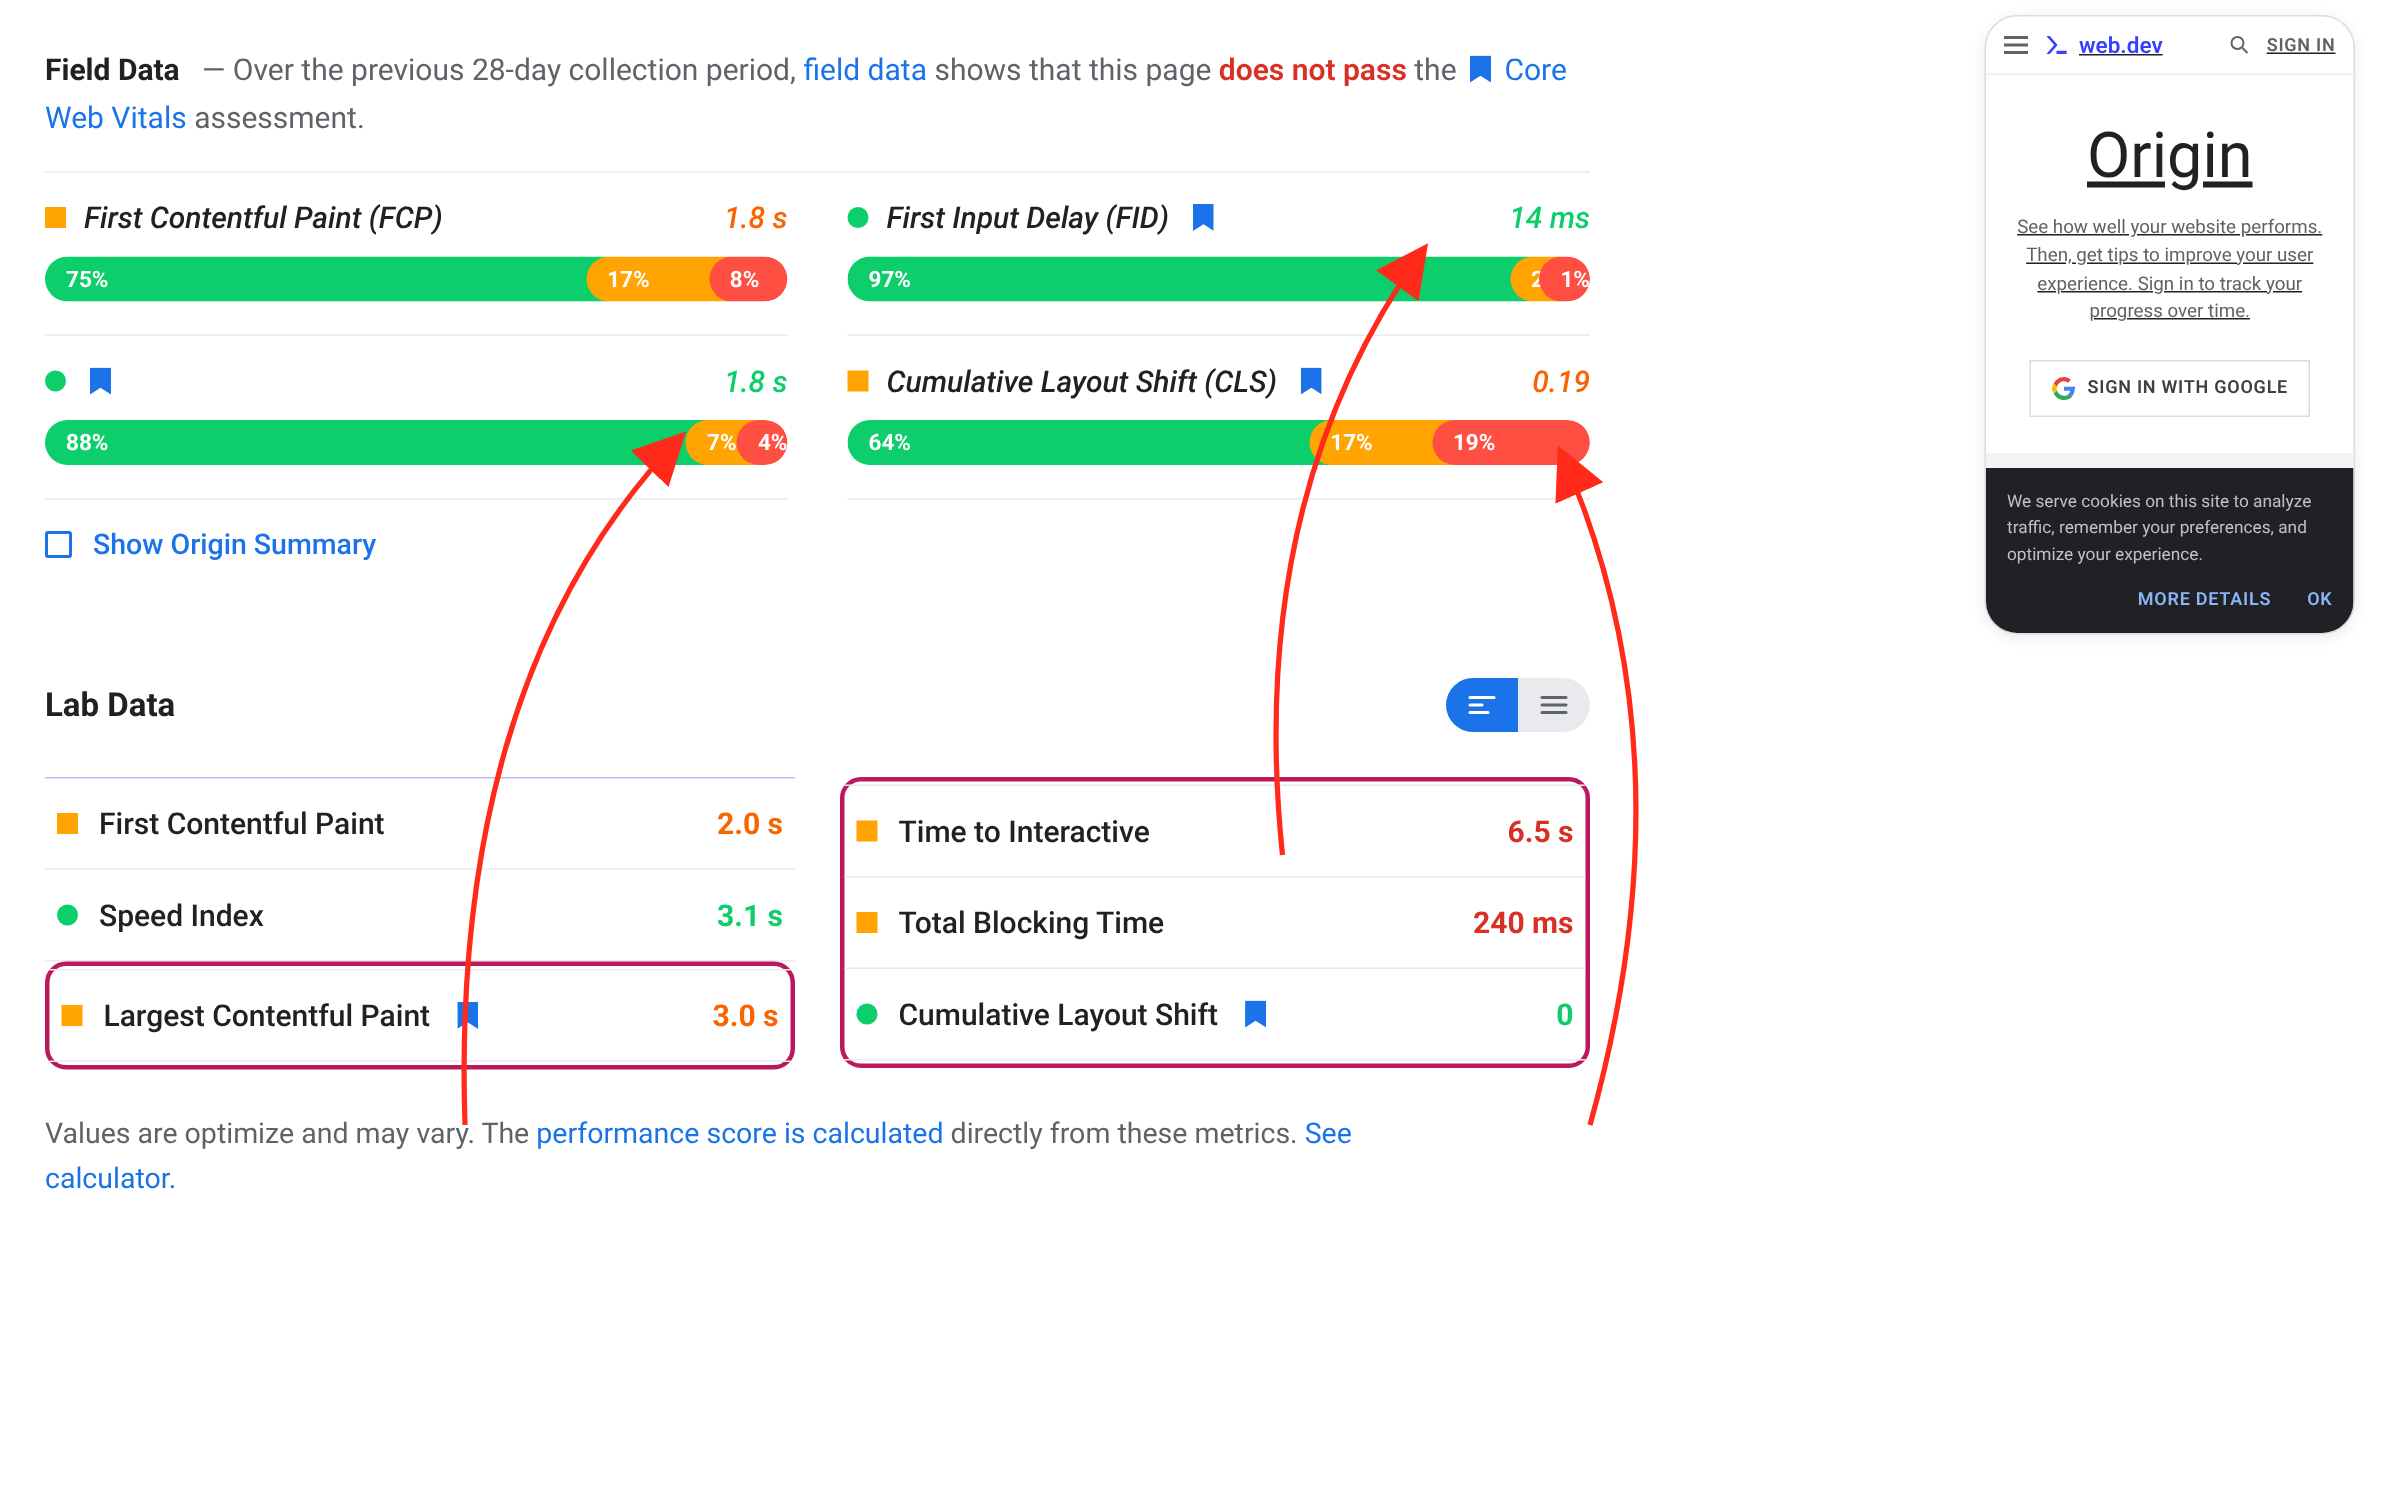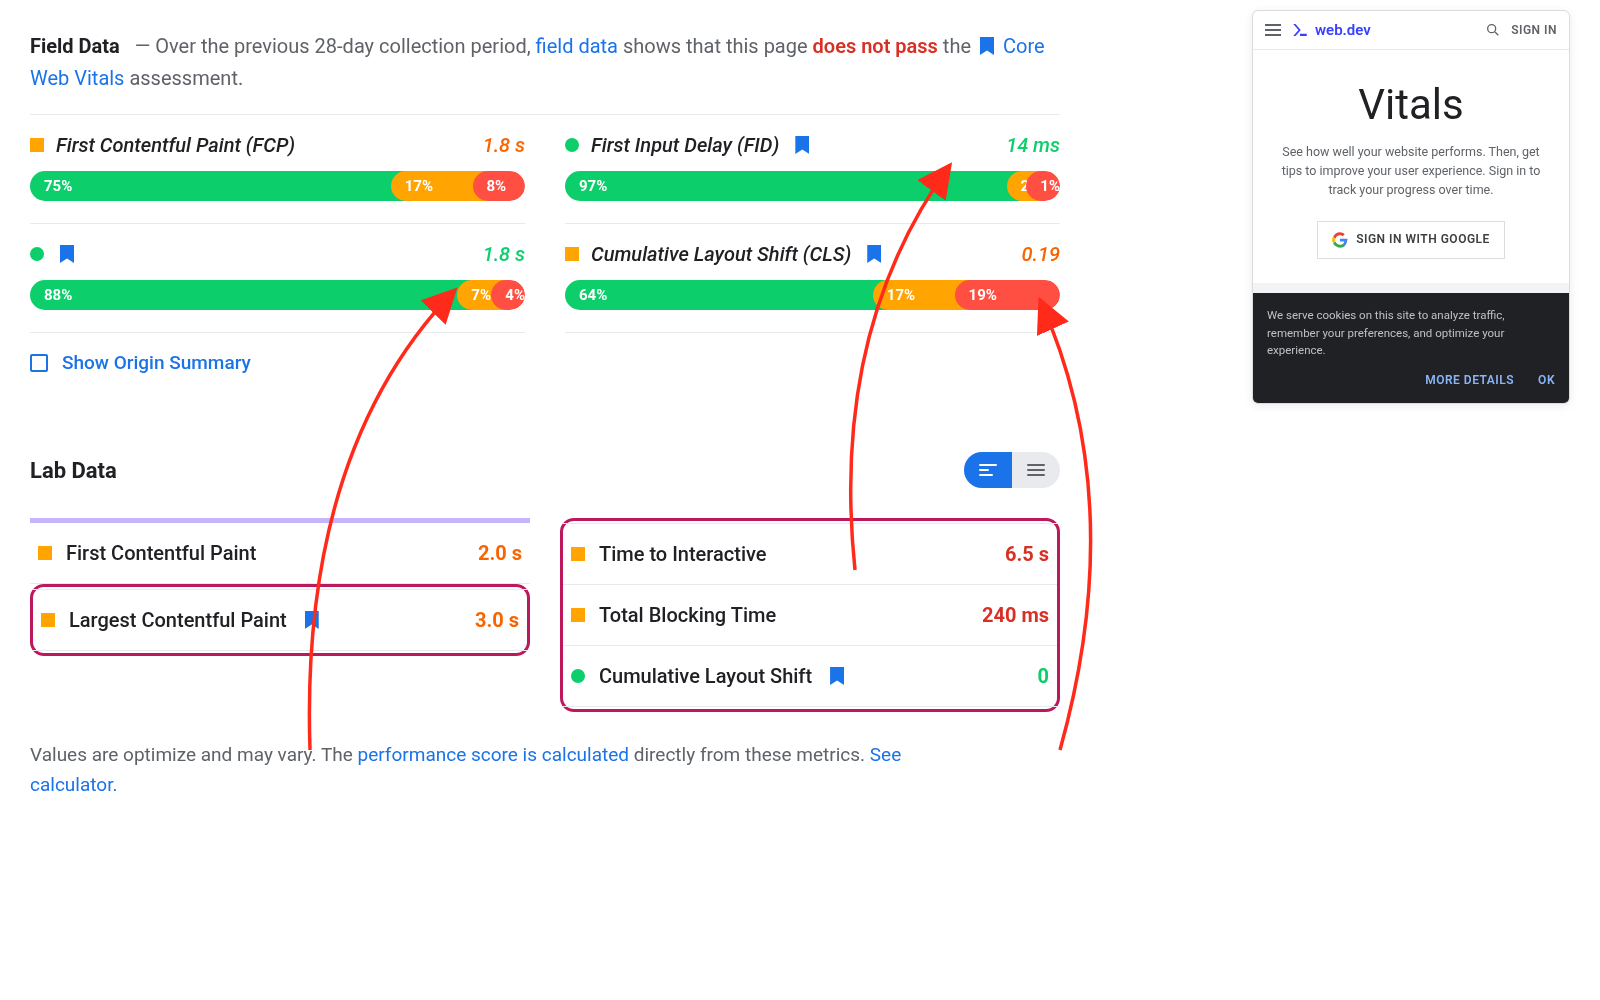--- a/index.html
+++ b/index.html
@@ -48,21 +48,21 @@
   .vt-lines span { height:2px; background:#5f6368; border-radius:1px;}
   .vt-active .vt-lines span { background:#fff; }
   .lab-grid { display:grid; grid-template-columns:1fr 1fr; column-gap:30px; }
   .lab-row { display:flex; justify-content:space-between; align-items:center; padding:18px 8px; border-bottom:1px solid #e8eaed; font-size:20px;}
   .lab-row:first-child { border-top:1px solid #e8eaed; }
   .lab-name { display:flex; align-items:center; gap:14px; font-weight:500;}
   .lab-val { font-weight:700; }
   .highlight-box { border:3px solid #be185d; border-radius:14px; padding:2px 0;}
   .footnote { font-size:19px; color:#5f6368; line-height:1.6; margin-top:28px; max-width:900px;}
   
-  .mobile { position:absolute; top:10px; right:30px; width:318px; border:1px solid #dadce0; border-radius:6px; overflow:hidden; box-shadow:0 2px 10px rgba(0,0,0,.08); background:#fff;}
+  .mobile { position:absolute; top:10px; right:30px; width:247px; border:1px solid #dadce0; border-radius:22px; overflow:hidden; box-shadow:0 2px 10px rgba(0,0,0,.08); background:#fff;text-decoration:underline;}
   .m-header { display:flex; align-items:center; padding:10px 12px; gap:10px; border-bottom:1px solid #e8eaed;}
   .hamburger { display:flex; flex-direction:column; gap:3px;}
   .hamburger span { width:16px; height:2px; background:#5f6368;}
   .logo { display:flex; align-items:center; gap:6px; font-weight:600; color:#3740ff; font-size:15px;}
   .logo-icon { width:18px; height:18px; }
   .m-spacer { flex:1; }
   .search-icon { width:16px; height:16px; }
   .signin { font-size:12px; font-weight:600; color:#5f6368; letter-spacing:.5px;}
   .m-body { padding:30px 20px 24px; text-align:center;}
   .m-title { font-size:42px; font-weight:400; margin-bottom:14px;}
@@ -171,26 +171,33 @@
             <span style="width:18px"></span>
             <span style="width:18px"></span>
             <span style="width:18px"></span>
           </div>
       </div>
     </div>
   </div>
 
   <div class="lab-grid">
     <div id="lab-left">
-        <div class="lab-row" style="border-top:5px solid #c4b5fd;">
+        <div class="lab-row" style="border-top:1px solid #c4b5fd;">
     <div class="lab-name">
             <span class="square sq-orange"></span>
             <span>First Contentful Paint</span>
           </div>
     <div class="lab-val val-orange">2.0 s</div>
+  </div>
+        <div class="lab-row" style="">
+    <div class="lab-name">
+            <span class="circle c-green"></span>
+            <span>Speed Index</span>
+          </div>
+    <div class="lab-val val-green">3.1 s</div>
   </div>
         <div class="highlight-box">
           <div class="lab-row" style="border-top:1px solid #e8eaed;">
     <div class="lab-name">
               <span class="square sq-orange"></span>
               <span>Largest Contentful Paint</span>
               <span class="bm-icon"></span>
             </div>
     <div class="lab-val val-orange">3.0 s</div>
   </div>
@@ -246,21 +253,21 @@
       <span>web.dev</span>
     </div>
     <div class="m-spacer"></div>
     <svg class="search-icon" viewBox="0 0 24 24">
         <circle cx="10" cy="10" r="6" fill="none" stroke="#5f6368" stroke-width="2"></circle>
         <line x1="15" y1="15" x2="20" y2="20" stroke="#5f6368" stroke-width="2"></line>
       </svg>
     <span class="signin">SIGN IN</span>
   </div>
   <div class="m-body">
-    <div class="m-title">Vitals</div>
+    <div class="m-title">Origin</div>
     <div class="m-desc">See how well your website performs. Then, get tips to improve your user experience. Sign in to track your progress over time.</div>
     <div class="g-btn">
       <svg class="g-logo" viewBox="0 0 48 48">
         <path fill="#EA4335" d="M24 9.5c3.9 0 6.6 1.7 8.1 3.1l5.9-5.9C34.4 3.3 29.7 1 24 1 14.8 1 6.9 6.6 3.3 14.7l6.9 5.4C12 13.6 17.5 9.5 24 9.5z"></path>
         <path fill="#4285F4" d="M46.5 24.5c0-1.6-.1-2.8-.4-4H24v8.1h12.7c-.5 3-2.3 5.6-5 7.3l6.7 5.2c4.3-4 7.1-9.9 7.1-16.6z"></path>
         <path fill="#FBBC05" d="M10.2 28.1c-.5-1.3-.7-2.7-.7-4.1s.3-2.8.7-4.1l-6.9-5.4C1.6 17.8 0 20.8 0 24s1.6 6.2 3.3 9.3l6.9-5.2z"></path>
         <path fill="#34A853" d="M24 47c6.5 0 11.9-2.1 15.9-5.8l-6.7-5.2c-2 1.4-4.8 2.5-9.2 2.5-6.5 0-12-4.1-13.8-9.8l-6.9 5.2C6.9 41.4 14.8 47 24 47z"></path>
       </svg>
       <span>SIGN IN WITH GOOGLE</span>
     </div>

